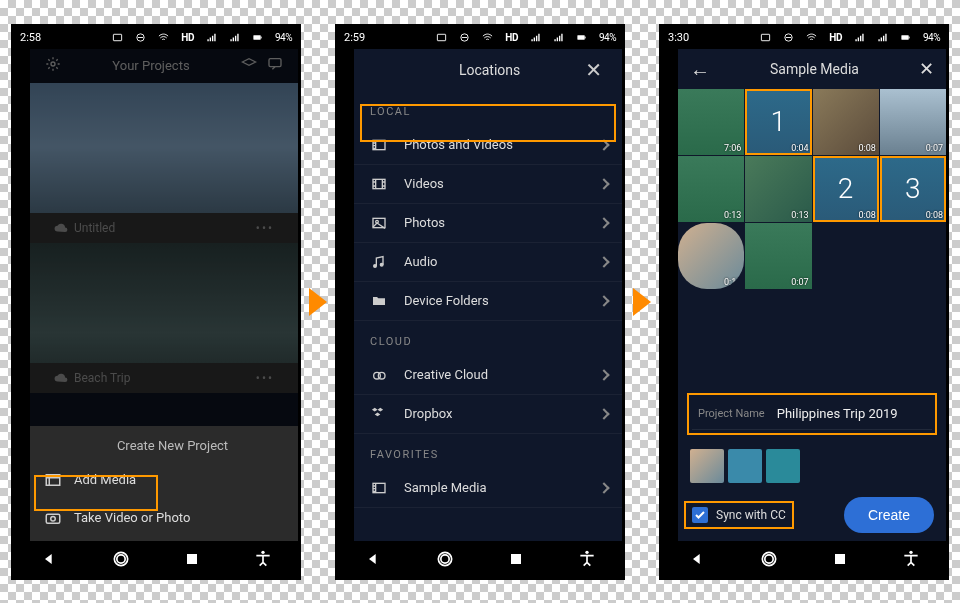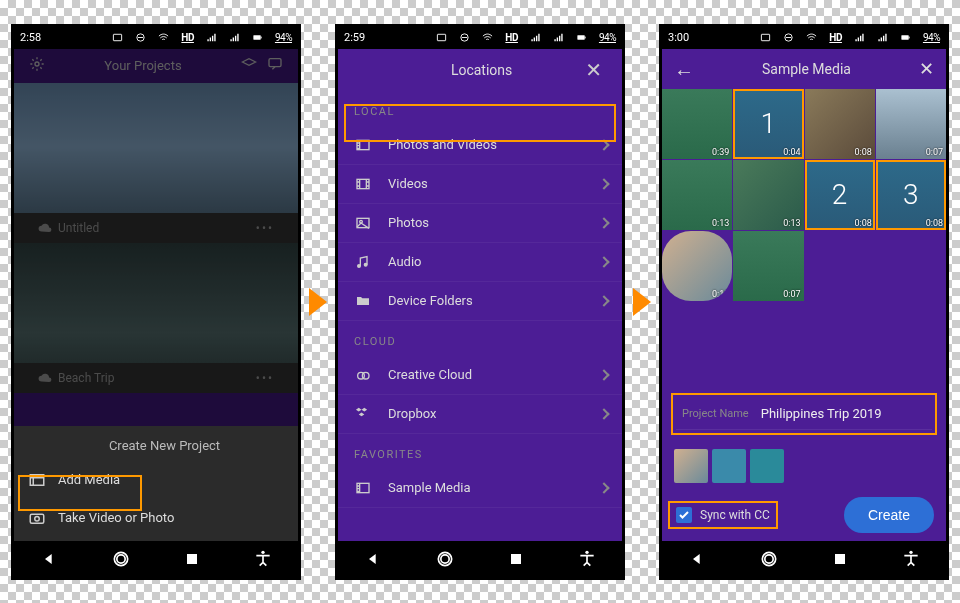--- a/index.html
+++ b/index.html
@@ -37,34 +37,34 @@
       height: 22px;
       background: #000;
       color: #fff;
       font-size: 11px;
       display: flex;
       align-items: center;
       justify-content: space-between;
       padding: 0 6px;
       flex-shrink: 0;
     }
-    .statusbar .right { display: flex; gap: 12px; align-items: center; font-size: 10px; letter-spacing: -0.5px; text-decoration: underline;}
+    .statusbar .right { display: flex; gap: 12px; align-items: center; font-size: 10px; letter-spacing: -0.5px;}
     .statusbar .right svg { width: 11px; height: 11px; fill: #fff; }
     
     .navbar {
       height: 36px;
       background: #000;
       display: flex;
       align-items: center;
       justify-content: space-around;
       flex-shrink: 0;
     }
     .navbar > div { width: 20px; height: 20px; display: flex; align-items: center; justify-content: center; }
     
-    .content { flex: 1; background: #4c1d95; position: relative; overflow: hidden; display: flex; flex-direction: column; }
+    .content { flex: 1; background: #0f172a; position: relative; overflow: hidden; display: flex; flex-direction: column; margin-left: 16px; }
     
     .arrow {
       width: 0; height: 0;
       border-top: 14px solid transparent;
       border-bottom: 14px solid transparent;
       border-left: 18px solid #ff8a00;
       margin: 0 8px;
       align-self: center;
     }
 
@@ -450,21 +450,21 @@
           <path d="M4 8h16M12 8v8M8 20l4-4 4 4" stroke="#fff" stroke-width="2" fill="none"></path>
         </svg>
       </div>
   </div>
 </div>
 
 <div class="arrow"></div>
 
 <div class="phone">
   <div class="statusbar">
-    <span>3:00</span>
+    <span>3:30</span>
     <span class="right">
       <svg viewBox="0 0 24 24">
           <rect x="3" y="5" width="18" height="14" rx="1" fill="none" stroke="#fff" stroke-width="2"></rect>
         </svg>
       <svg viewBox="0 0 24 24">
           <circle cx="12" cy="12" r="8" fill="none" stroke="#fff" stroke-width="2"></circle>
           <line x1="6" y1="12" x2="18" y2="12" stroke="#fff" stroke-width="2"></line>
         </svg>
       <svg viewBox="0 0 24 24">
           <path d="M2 9c6-6 14-6 20 0M5 13c4-4 10-4 14 0M9 17c2-2 4-2 6 0" fill="none" stroke="#fff" stroke-width="2"></path>
@@ -486,21 +486,21 @@
 
   <div class="content">
     <div class="p3-header">
       <span style="font-size:20px;">←</span>
       <span>Sample Media</span>
       <span style="font-size:18px;">✕</span>
     </div>
 
     <div class="p3-grid">
       <div class="p3-thumb green">
-          <span class="dur">0:39</span>
+          <span class="dur">7:06</span>
         </div>
       <div class="p3-thumb sel water">
           <span class="badge">1</span>
           <span class="dur">0:04</span>
         </div>
       <div class="p3-thumb people">
           <span class="dur">0:08</span>
         </div>
       <div class="p3-thumb boat">
           <span class="dur">0:07</span>

